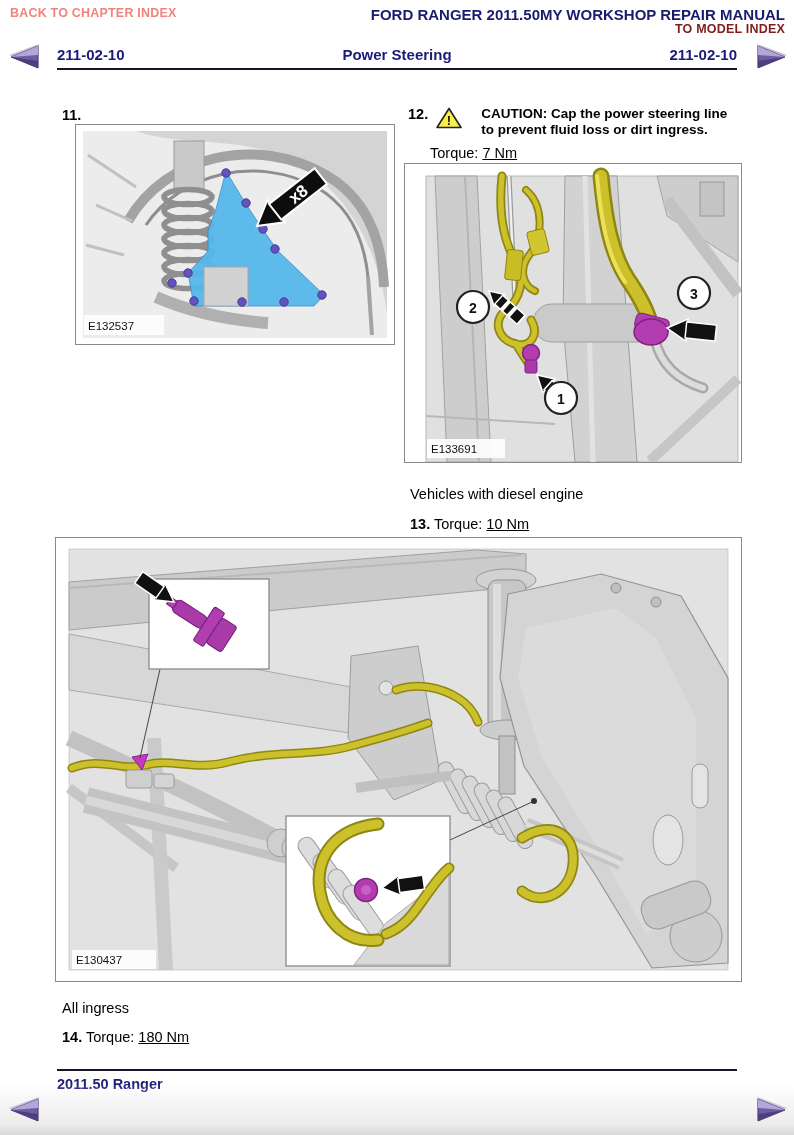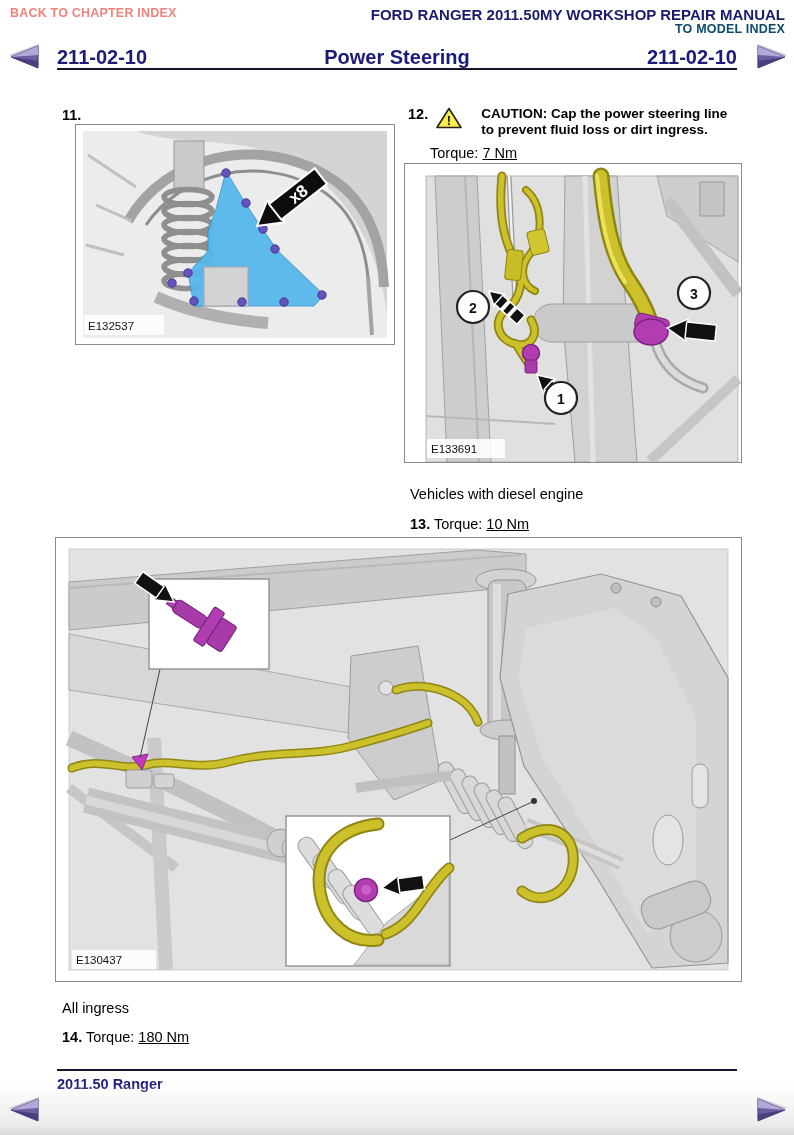--- a/index.html
+++ b/index.html
@@ -3,23 +3,23 @@
 <meta charset="utf-8">
 <style>
   html,body{margin:0;padding:0;background:#fff;}
   .page{position:relative;width:794px;height:1135px;background:#fff;
         font-family:"Liberation Sans",sans-serif;color:#000;overflow:hidden;}
   .abs{position:absolute;}
   .b{font-weight:bold;}
   .toplink{font-size:12.5px;font-weight:bold;letter-spacing:.2px;text-decoration:none;cursor:pointer;}
   .back{left:10px;top:6px;color:#f0837c;}
   .mtitle{right:9px;top:6px;color:#1b1b6e;font-size:15px;font-weight:bold;text-align:right;}
-  .midx{right:9px;top:22px;color:#0c4a6e;}
+  .midx{right:9px;top:22px;color:#7f1d1d;}
   .hrow{left:57px;top:46px;width:680px;display:flex;justify-content:space-between;
-        font-size:20px;font-weight:bold;color:#1b1b78;}
+        font-size:15px;font-weight:bold;color:#1b1b78;}
   .rule{height:2px;background:#15152e;}
   .heading{left:57px;top:76px;font-size:15.5px;font-weight:bold;color:#000;}
   .body-txt{font-size:14.5px;color:#000;}
   .stepnum{font-weight:bold;}
   .tq{text-decoration:underline;color:#000;cursor:pointer;}
   .figbox{border:1px solid #8a8a8a;background:#fff;}
   .figbox svg{display:block;}
   .caution-row{left:408px;top:106px;width:330px;display:flex;align-items:flex-start;}
   .caution-txt{font-size:13.5px;font-weight:bold;line-height:16px;width:278px;margin-left:19px;}
   .warnicon{width:26px;height:22px;flex:0 0 auto;margin-left:8px;margin-top:1px;}

